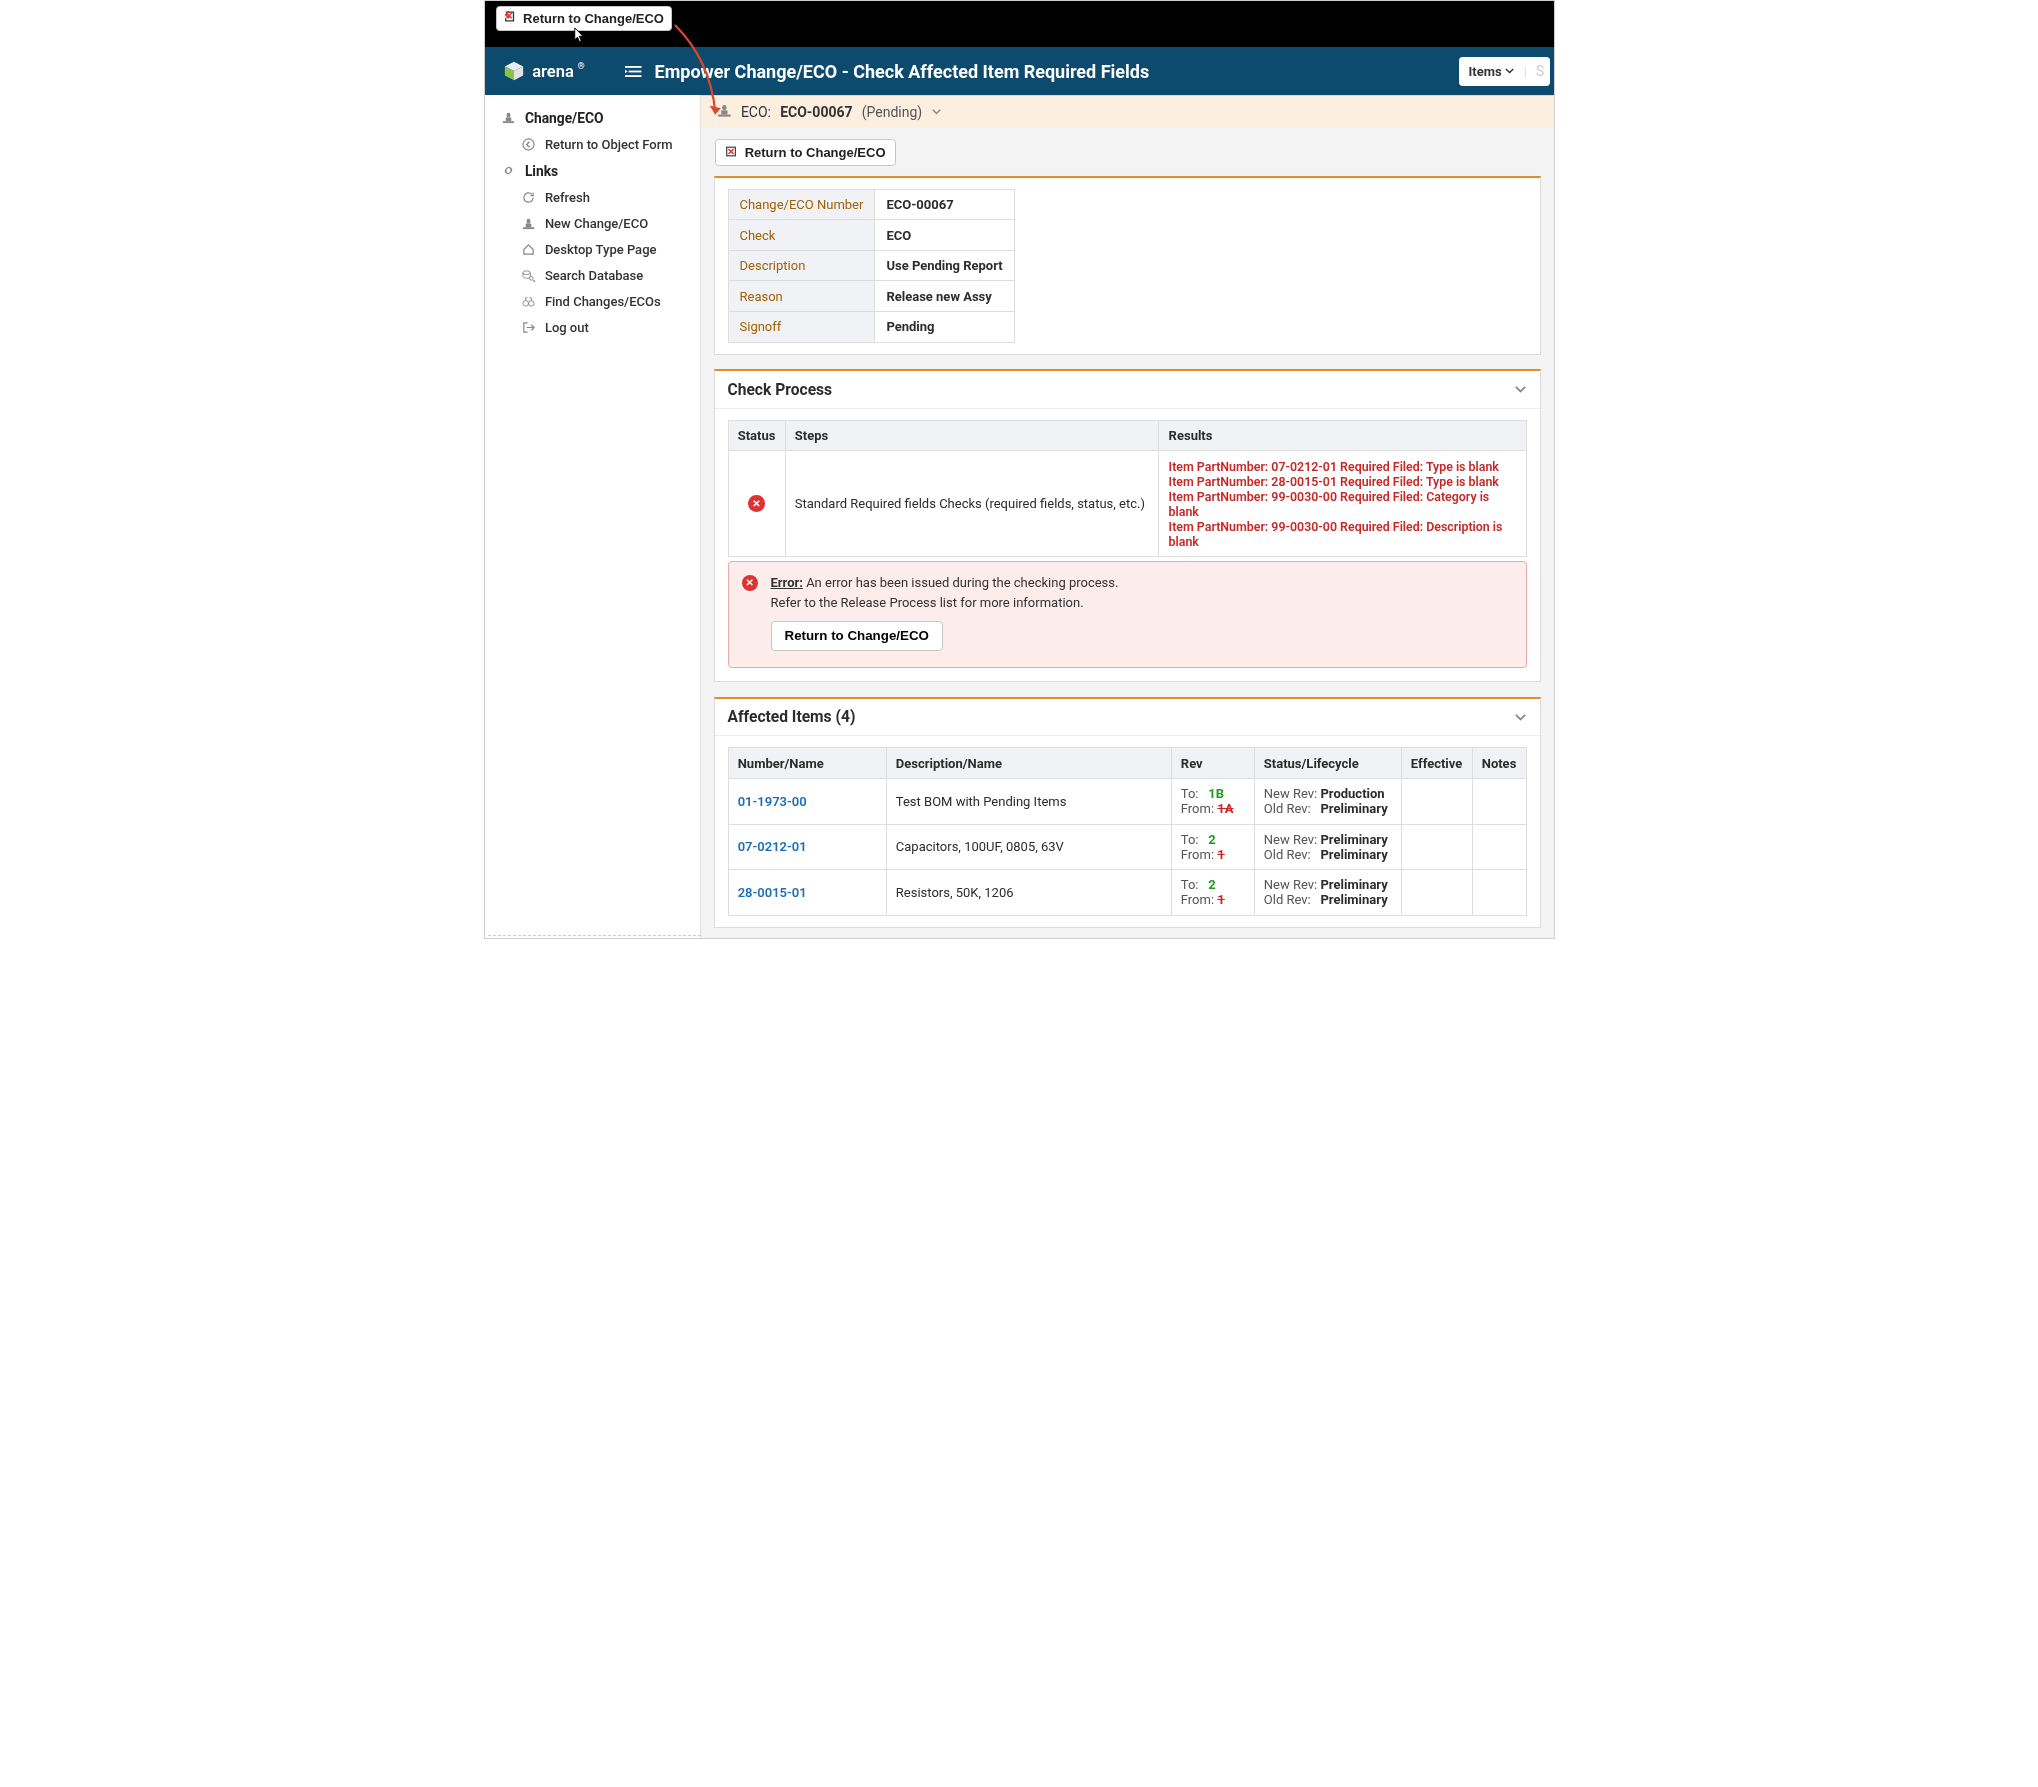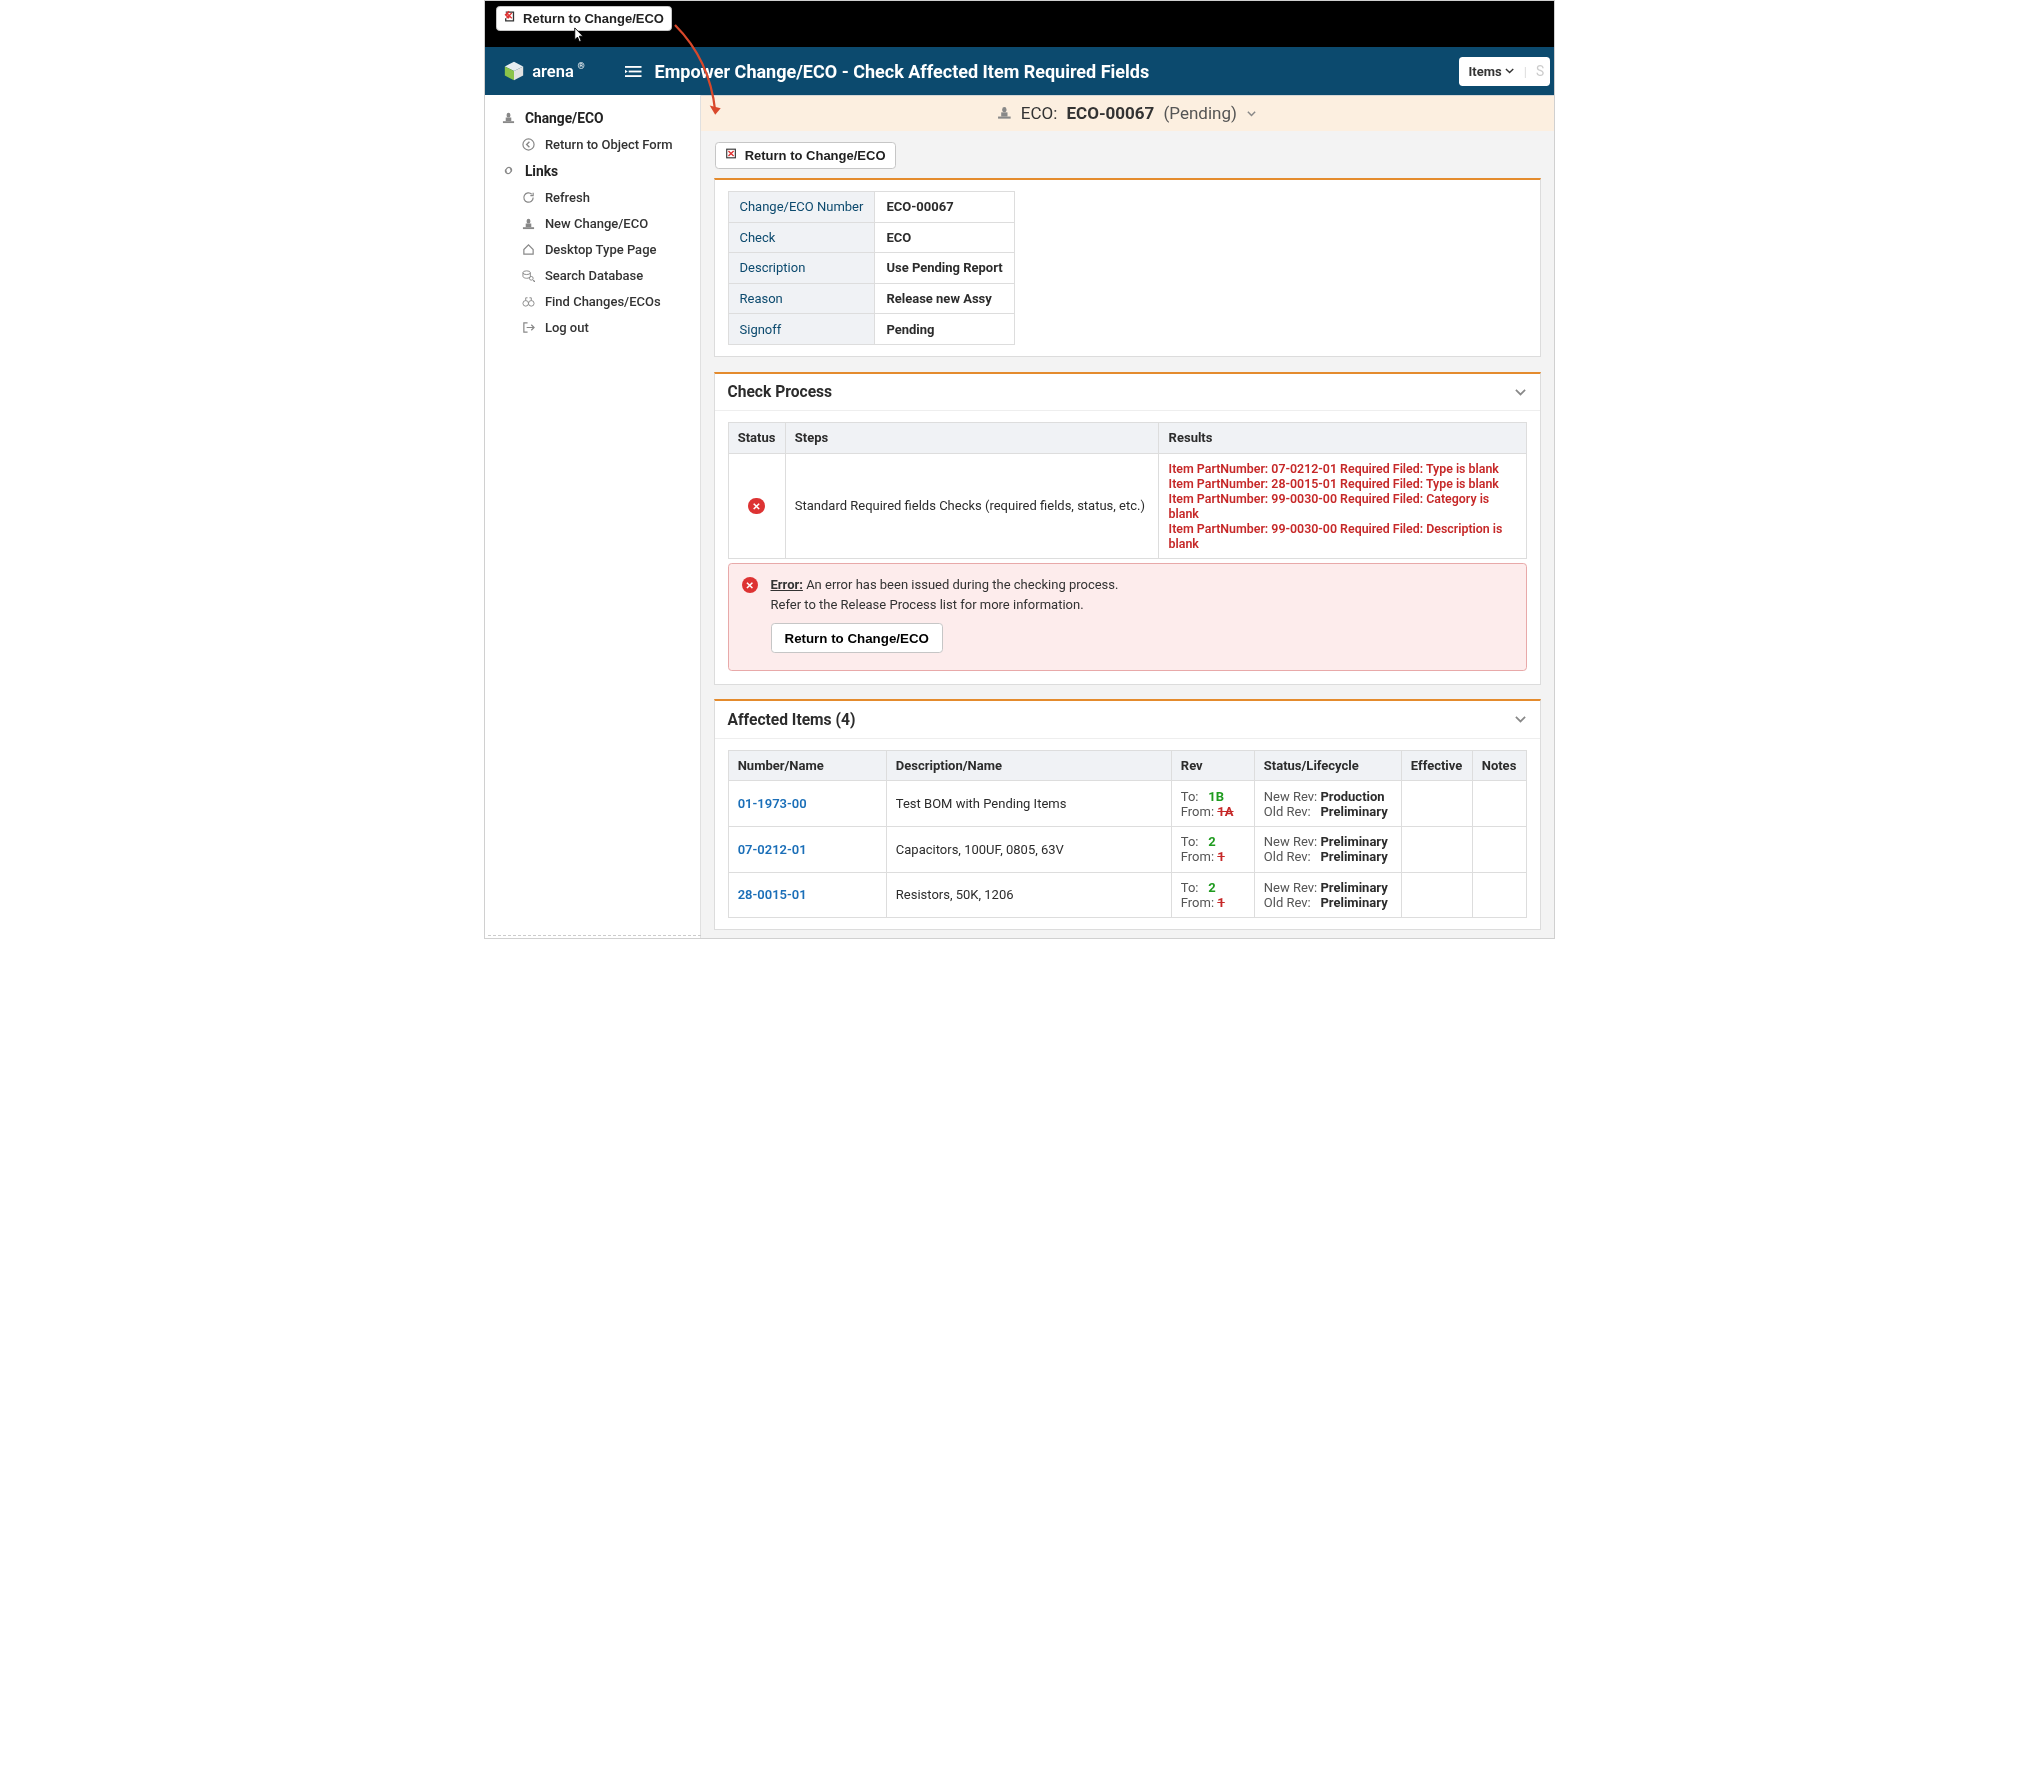--- a/index.html
+++ b/index.html
@@ -24,34 +24,34 @@
   
   
   .sidebar { position:absolute; top:94px; left:0; width:216px; bottom:0; background:#fff; border-right:0.9px solid #e0e0e0; padding:9.2px 0 0 16.5px;}
   .side-h { display:flex; align-items:center; gap:9.2px; font-weight:700; font-size:13.8px; color:#222; padding:5.5px 0;}
   .side-item { display:flex; align-items:center; gap:9.2px; font-size:13px; color:#333; padding:5.5px 0 5.5px 20px; font-weight:500;}
   .side-h .si-icon, .side-item .si-icon { width:14.7px; color:#888; display:inline-flex; justify-content:center;}
   
   
   .main { position:absolute; top:94px; left:216px; right:0; bottom:0; background:#f3f3f3; overflow:hidden; border-top:0.9px solid #d6d6d6;}
   
-  .breadcrumb { background:#fcefe0; padding:7.3px 16.5px; display:flex; align-items:center; gap:9.2px; color:#333; font-size:17px;justify-content:center;}
+  .breadcrumb { background:#fcefe0; padding:7.3px 16.5px; display:flex; align-items:center; gap:9.2px; color:#333; font-size:14px;}
   .breadcrumb .bc-strong { font-weight:700; }
   .breadcrumb .bc-status { color:#555; }
   
   .toolbar { padding:11px 13px 9.2px 14.7px; }
   .btn-return { background:#fff; border:0.9px solid #c6c6c6; border-radius:3.7px; padding:4.6px 9.2px; display:inline-flex; align-items:center; gap:5.5px; font-weight:600; font-size:13px; color:#222;}
   
   .panel { margin:0 13px 14.7px 13px; background:#fff; border:0.9px solid #dcdcdc; border-top:2.8px solid #e48b2d;}
   .panel-h { padding:9.2px 13px; font-size:15.6px; font-weight:700; display:flex; align-items:center; justify-content:space-between; border-bottom:0.9px solid #eee;}
   .panel-body { padding:11px 13px; }
   
   table.info { border-collapse:collapse; }
   table.info td { border:0.9px solid #ddd; padding:7.3px 11px; font-size:13px;}
-  table.info td.lbl { background:#f0f2f5; color:#0c4a6e; min-width:129px;}
+  table.info td.lbl { background:#f0f2f5; color:#a16207; min-width:129px;}
   table.info td.val { font-weight:700; min-width:119px;}
   
   table.grid { width:100%; border-collapse:collapse; font-size:13px;}
   table.grid th { background:#f0f2f5; border:0.9px solid #ddd; padding:7.3px 9.2px; text-align:left; font-weight:700;}
   table.grid td { border:0.9px solid #ddd; padding:7.3px 9.2px; vertical-align:middle;}
   
   .status-err { width:16.5px; height:16.5px; border-radius:50%; background:#d33; color:#fff; display:inline-flex; align-items:center; justify-content:center; font-weight:700; font-size:10px;}
   
   .results-red { color:#c62828; font-weight:600; font-size:12.4px; }
   

